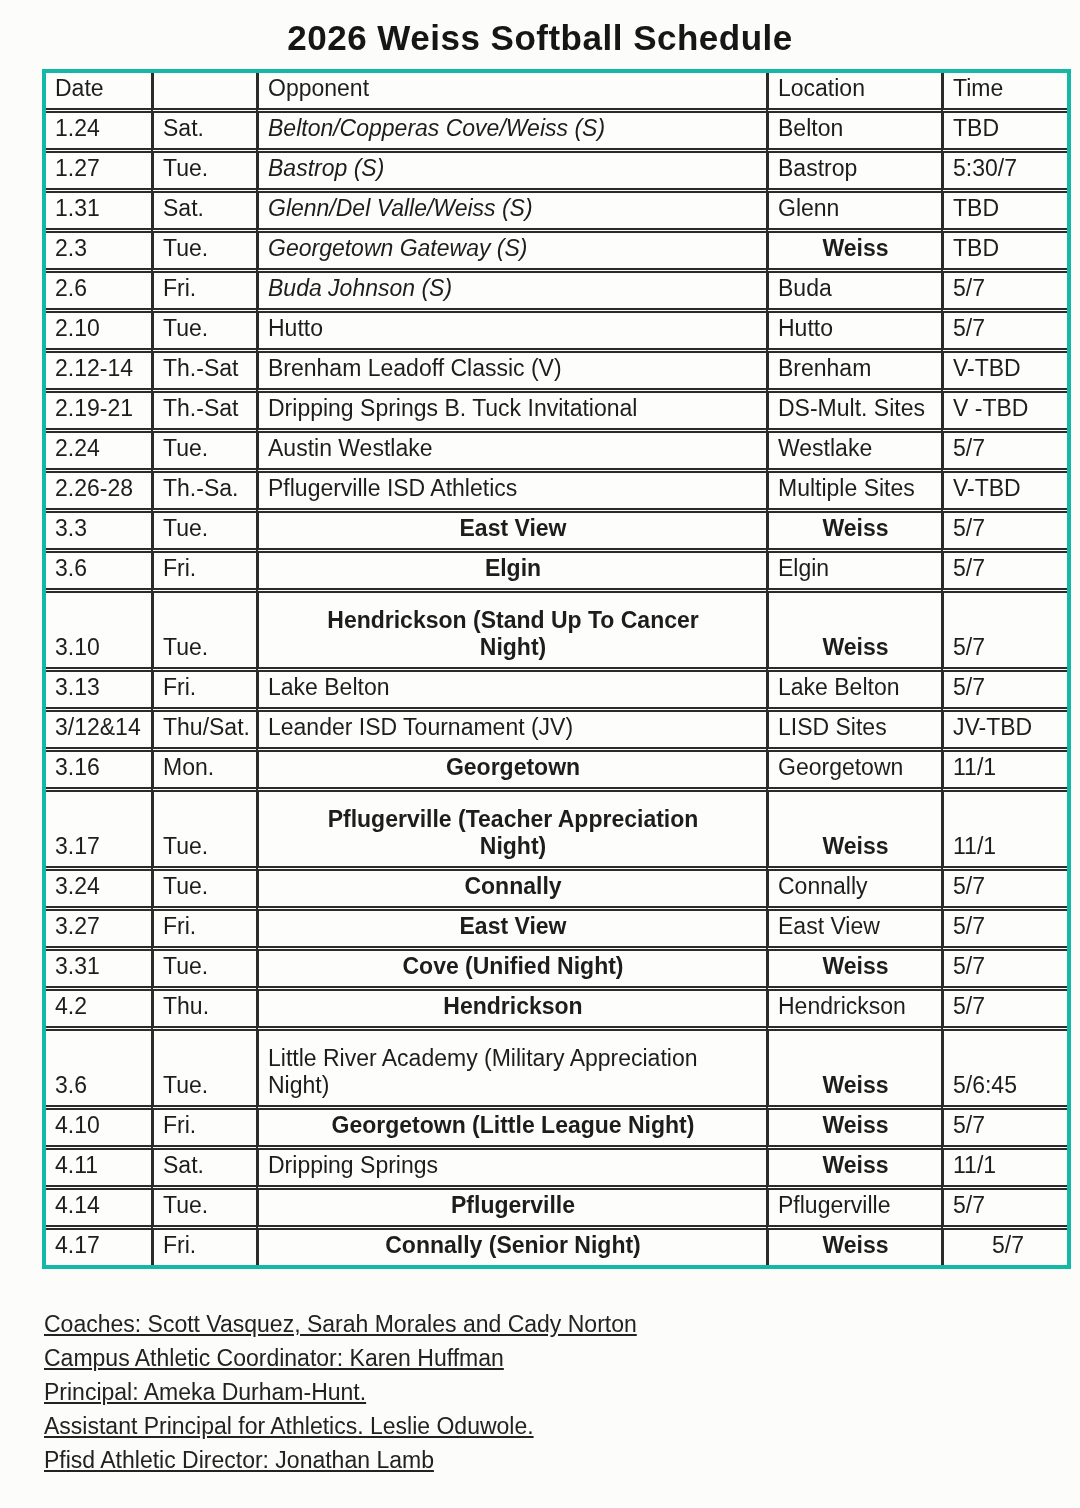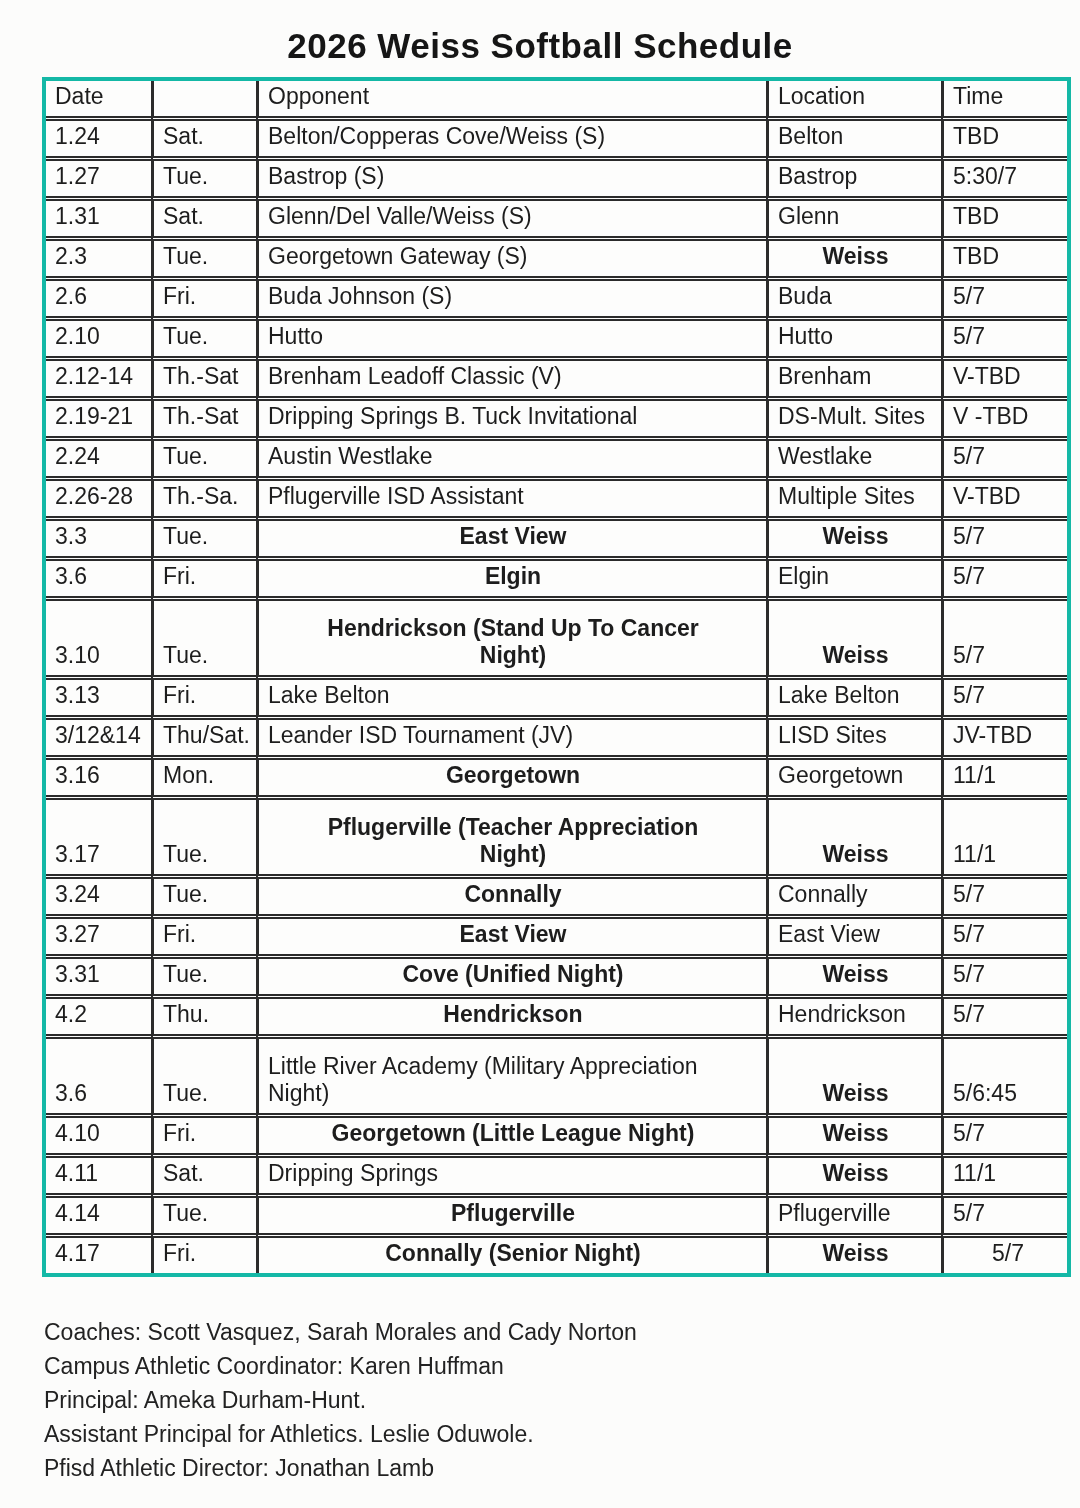--- a/index.html
+++ b/index.html
@@ -10,21 +10,21 @@
     width: 1080px;
     height: 1508px;
     margin: 0 auto;
     background: #fcfcfb;
     font-family: "Liberation Sans", sans-serif;
     color: #1d1d1d;
     overflow: hidden;
   }
   .title {
     margin: 0;
-    padding-top: 26px;
+    padding-top: 18px;
     text-align: center;
     font-size: 35px;
     font-weight: 700;
     letter-spacing: 0.5px;
     color: #161616;
   }
   table.schedule {
     margin: 11px 0 0 42px;
     width: 1021px;
     table-layout: fixed;
@@ -45,28 +45,29 @@
     text-align: left;
     overflow: hidden;
     border-bottom: 5px double #2b2b2b;
   }
   th { font-weight: 400; }
   th + th, td + td { border-left: 3px solid #2b2b2b; }
   tr { height: 26px; }
   tr.tall { height: 79px; }
   tr:last-child td { border-bottom: none; }
   .c-opp { white-space: pre-wrap; }
-  .it { }
+  .it { font-style: italic; }
   .bd { font-weight: 700; text-align: center; }
   .indent { padding-left: 48px; }
   .footer {
     margin: 38px 0 0 44px;
     font-size: 23px;
     line-height: 34px;
     color: #222222;
+    text-decoration: underline;
   }
 </style>
 </head>
 <body>
 
 <div class="page">
 
   <h1 class="title">2026 Weiss Softball Schedule</h1>
 
   <table class="schedule">
@@ -146,21 +147,21 @@
       <tr>
         <td>2.24</td>
         <td>Tue.</td>
         <td class="c-opp">Austin Westlake</td>
         <td>Westlake</td>
         <td>5/7</td>
       </tr>
       <tr>
         <td>2.26-28</td>
         <td>Th.-Sa.</td>
-        <td class="c-opp">Pflugerville ISD Assistant</td>
+        <td class="c-opp">Pflugerville ISD Athletics</td>
         <td>Multiple Sites</td>
         <td>V-TBD</td>
       </tr>
       <tr>
         <td>3.3</td>
         <td>Tue.</td>
         <td class="c-opp bd">East View</td>
         <td class="bd">Weiss</td>
         <td>5/7</td>
       </tr>

